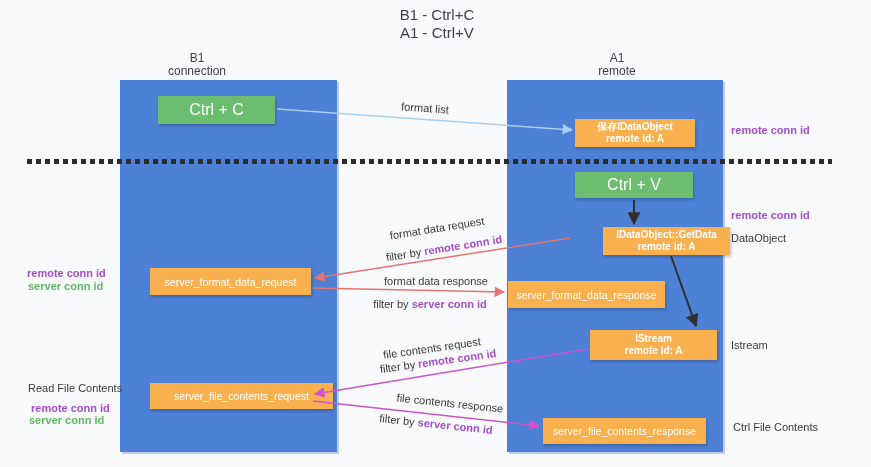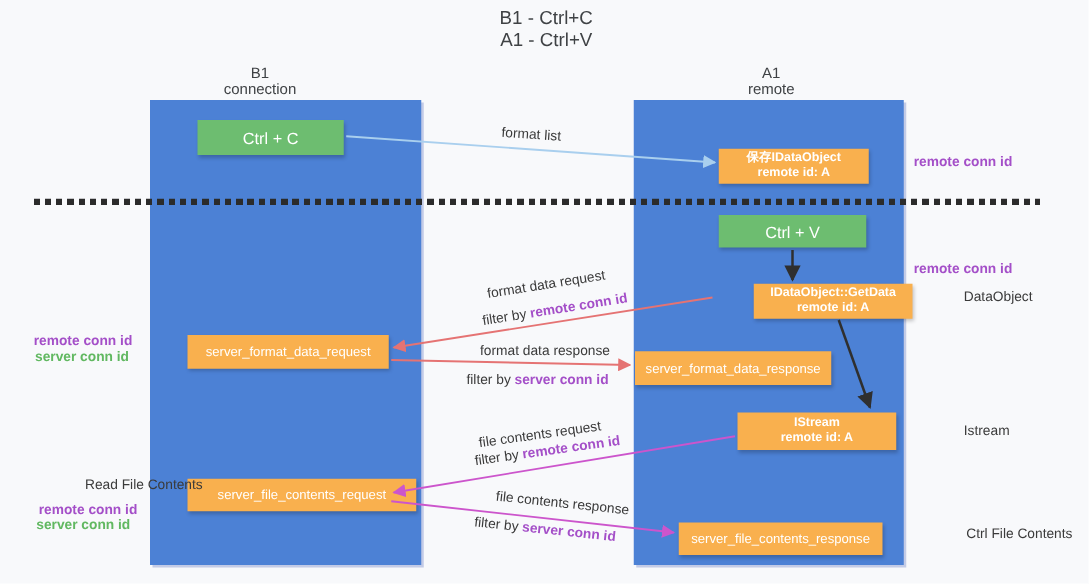--- a/index.html
+++ b/index.html
@@ -9,52 +9,52 @@
     font-family:"Liberation Sans",sans-serif;color:var(--text-dark,#3a3a3a);
   }
   .title{
     position:absolute;left:337px;top:6px;width:200px;text-align:center;
     font-size:15px;line-height:18px;color:#3f4245;
   }
   .col-header{
     position:absolute;width:120px;text-align:center;
     font-size:12px;line-height:13px;color:#3f4245;
   }
-  .col-header.left{left:148px;top:52px;}
+  .col-header.left{left:137px;top:52px;}
   .col-header.right{left:557px;top:52px;}
   .column{
     position:absolute;top:80px;height:372px;
     background:var(--column-blue,#4c81d5);
     box-shadow:2px 2px 0 rgba(151,166,214,.55);
   }
   .column.left{left:120px;width:217px;}
   .column.right{left:507px;width:216px;}
   .dashed-divider{
     position:absolute;left:27px;top:159px;width:805px;height:5px;z-index:6;
     background:repeating-linear-gradient(90deg,#2b2b2b 0 5px,transparent 5px 9px);
   }
   .box{
     position:absolute;z-index:3;display:flex;flex-direction:column;
     align-items:center;justify-content:center;
     color:#fff;text-align:center;white-space:nowrap;
     box-shadow:1px 2px 3px rgba(0,0,0,.22);
   }
-  .box.green{background:var(--box-green,#6dbd70);font-size:13px;}
+  .box.green{background:var(--box-green,#6dbd70);font-size:16px;}
   .box.orange{background:var(--box-orange,#f9b04e);font-size:10.5px;}
   .box.two{font-size:10px;line-height:12.5px;font-weight:bold;}
   .flow{
     position:absolute;z-index:4;white-space:nowrap;font-size:11px;
     color:var(--text-dark,#3a3a3a);
     transform:translate(-50%,-50%) rotate(var(--r,0deg));
   }
   .flow .k{margin-right:3px;}
   .hl-purple{color:var(--text-purple,#a44fc8);font-weight:bold;}
   .hl-green{color:var(--text-green,#61b861);font-weight:bold;}
   .side{position:absolute;z-index:4;white-space:nowrap;font-size:11px;}
-  .side.plain{color:var(--text-dark,#3a3a3a);padding-left:40px;}
+  .side.plain{color:var(--text-dark,#3a3a3a);}
   .arrows{position:absolute;left:0;top:0;z-index:5;pointer-events:none;}
 </style>
 </head>
 <body>
 
 <div class="canvas">
 
   <div class="title">
     <div>B1 - Ctrl+C</div>
     <div>A1 - Ctrl+V</div>

